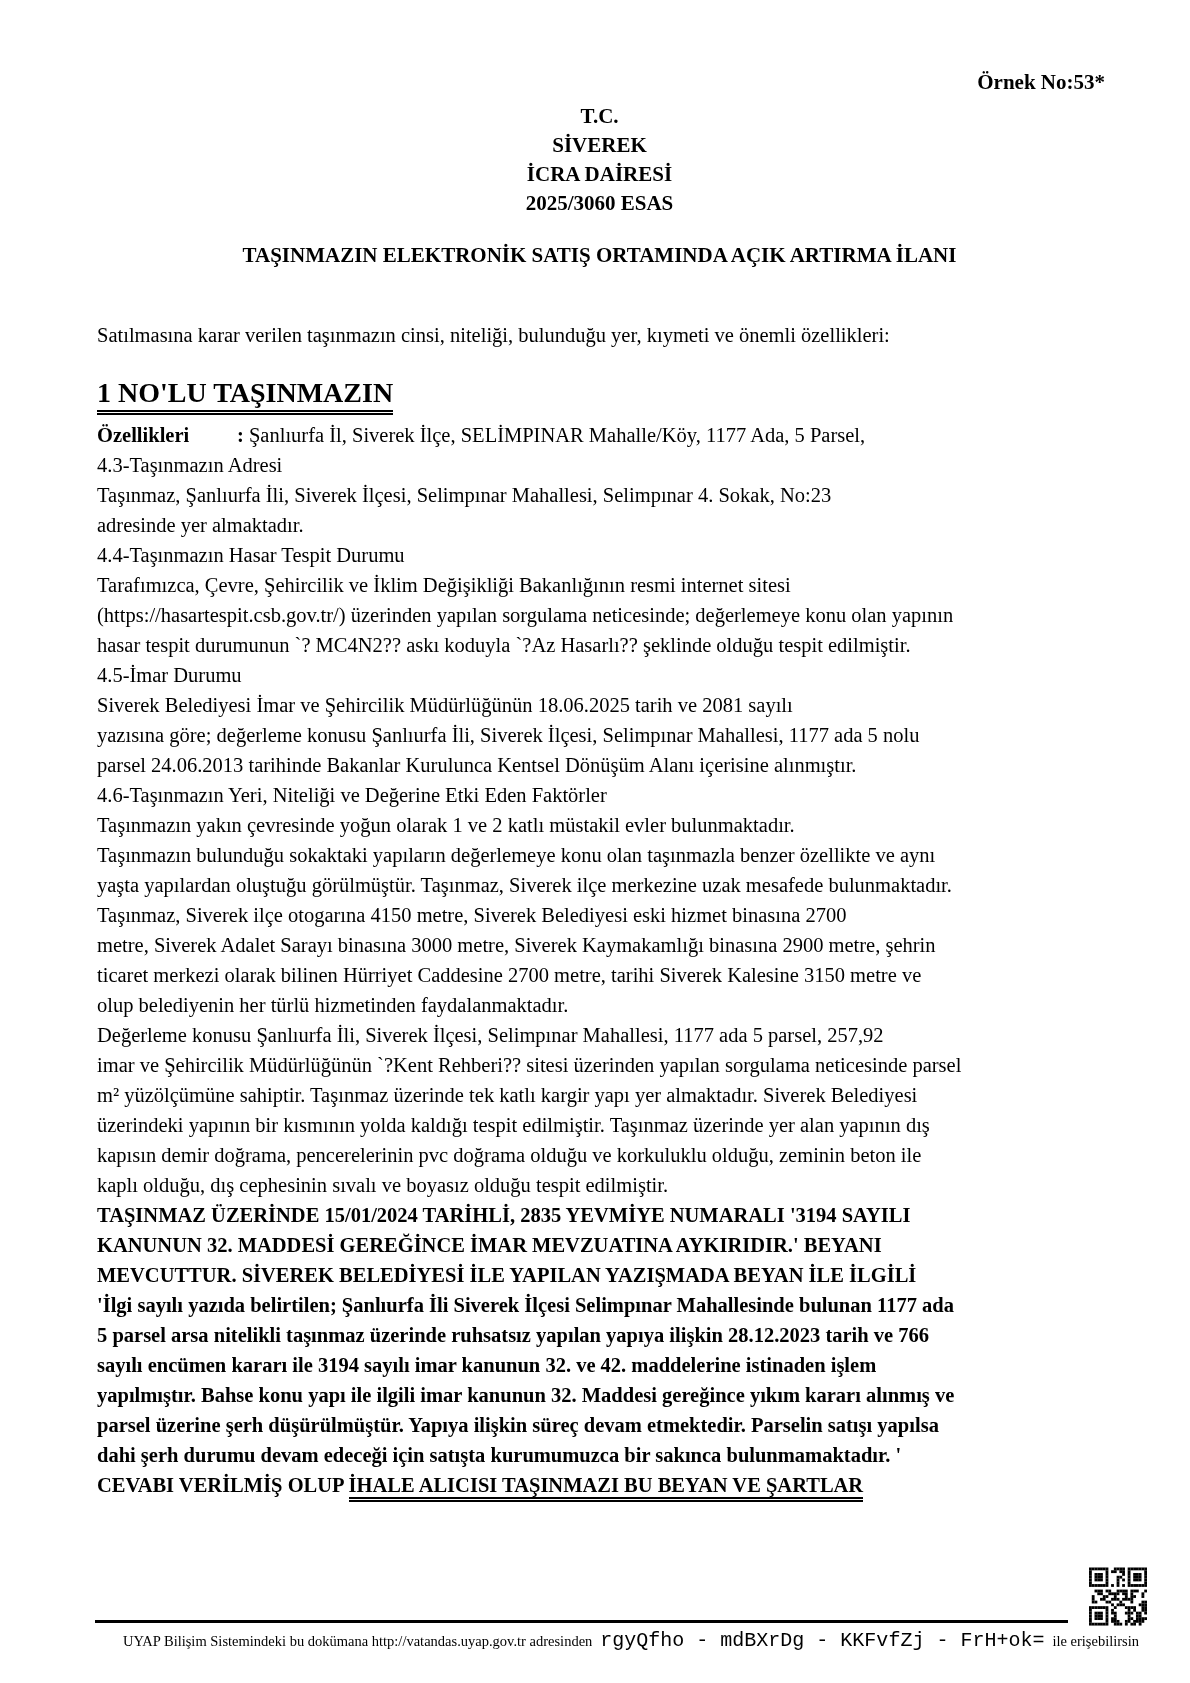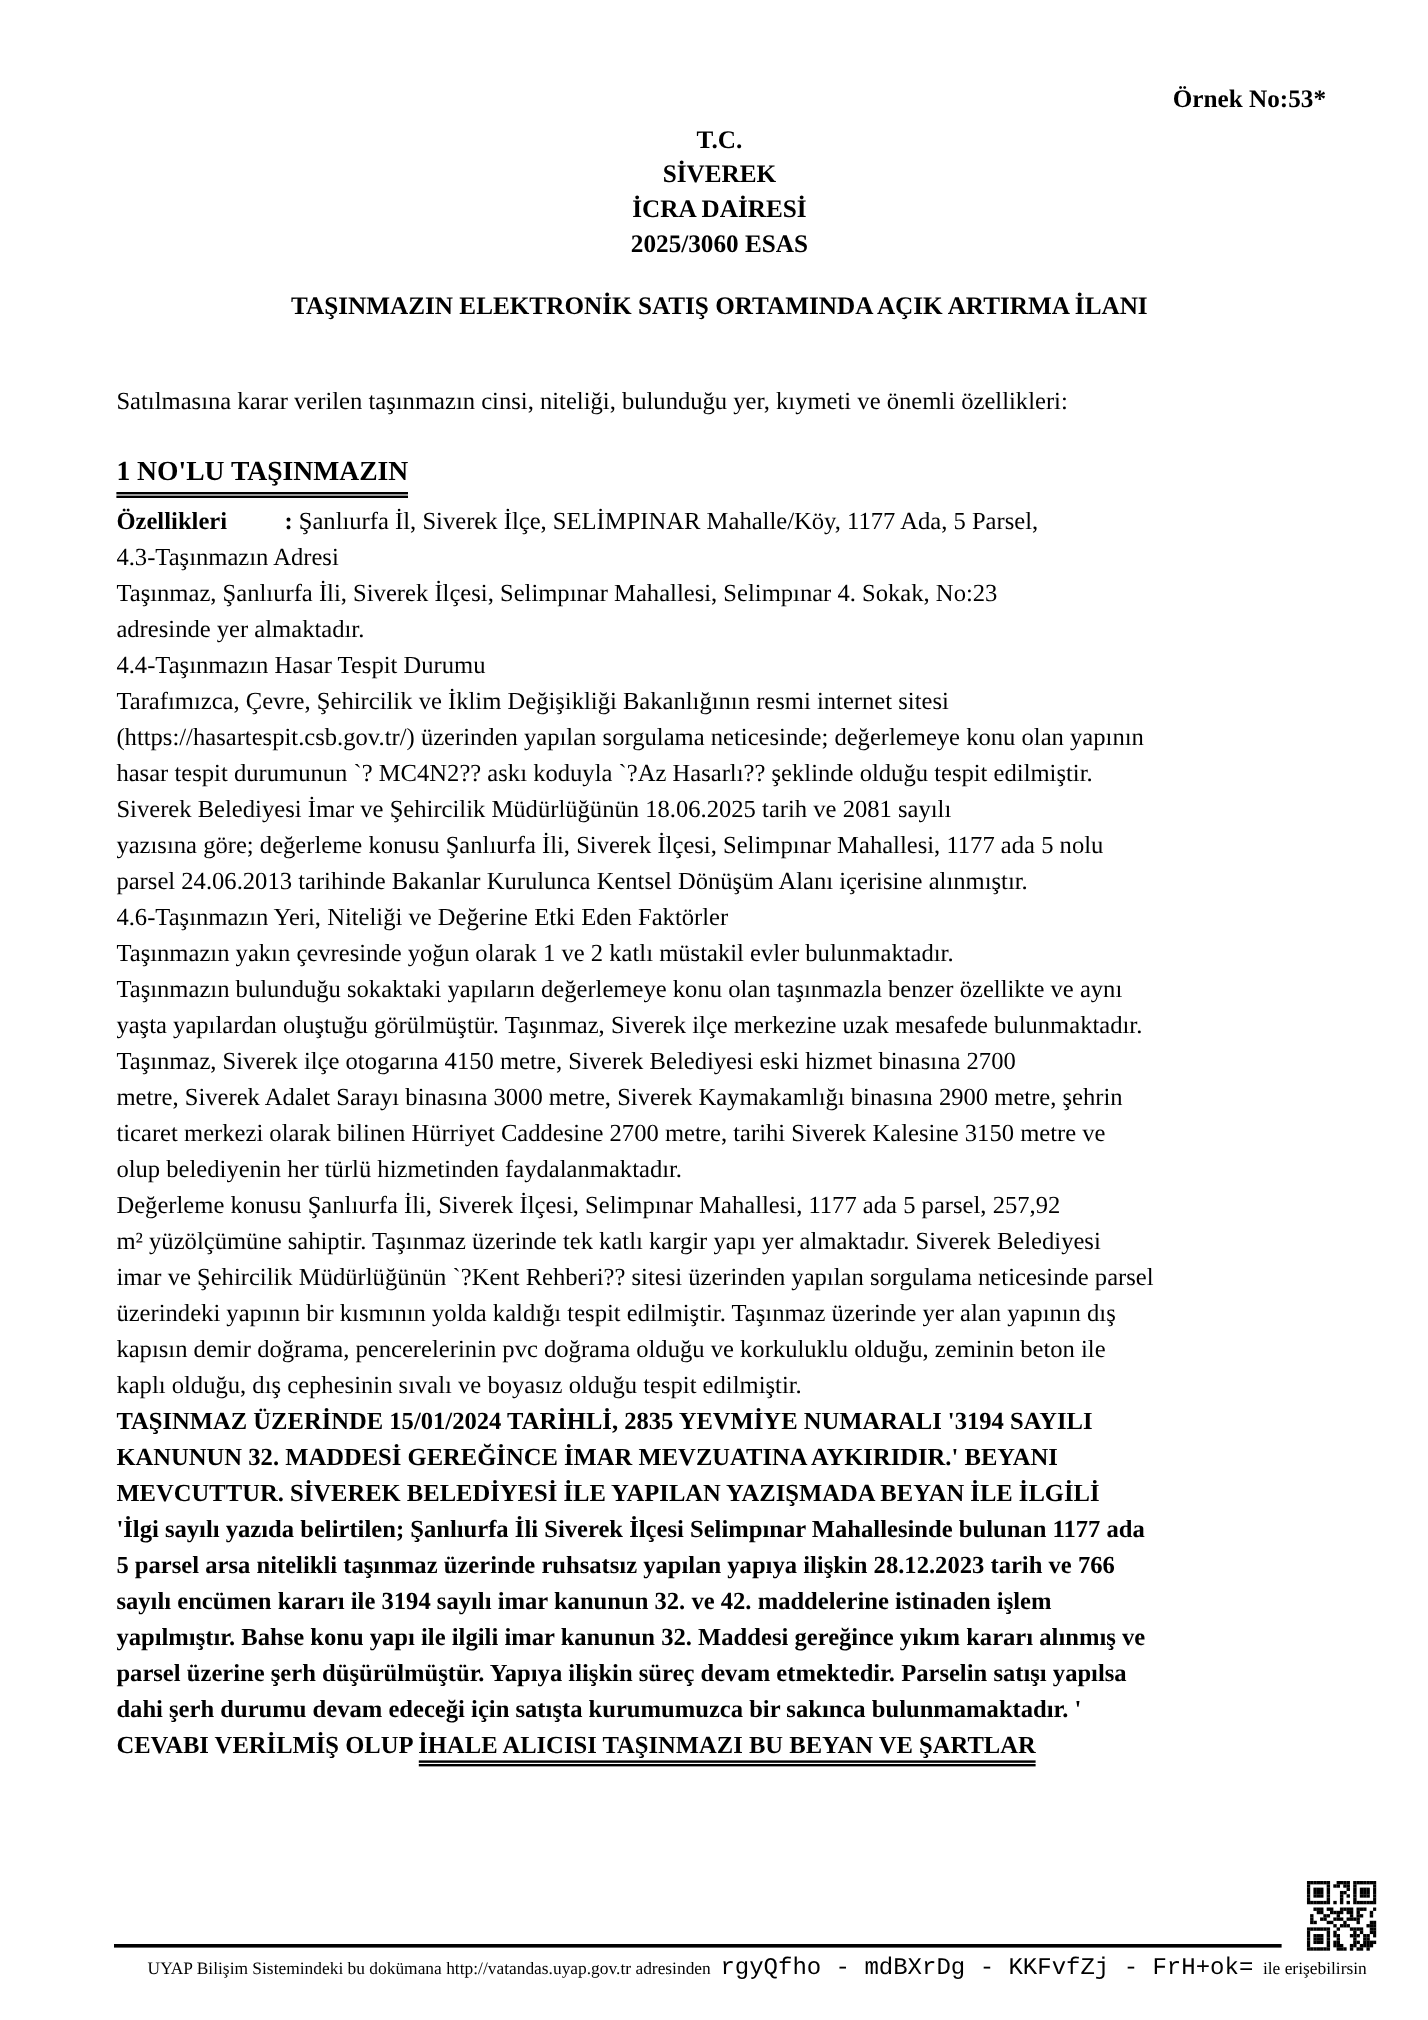--- a/index.html
+++ b/index.html
@@ -27,21 +27,21 @@
     position:absolute; top:324px; left:97px;
     font-size:20.5px;
   }
   .doc-area {
     position:absolute; top:378px; left:97px; right:55px;
     font-size:20.5px; line-height:30px;
   }
   .prop-heading-wrap { height:42px; }
   .prop-heading {
     display:inline-block;
-    font-size:23px; font-weight:bold;
+    font-size:28px; font-weight:bold;
     border-bottom:5px double #000;
     padding-bottom:2px;
   }
   .line { white-space:nowrap; height:30px; }
   .line.h { font-weight:normal; }
   .line.b { font-weight:bold; }
   .kv-label { display:inline-block; width:140px; font-weight:bold; }
   .kv-colon { font-weight:bold; }
   .u { border-bottom:5px double #000; padding-bottom:1px; }
   .footer-rule {
@@ -86,34 +86,35 @@
     </div>
     <div>
         <div class="line"><span class="kv-label">Özellikleri</span><span class="kv-colon">: </span><span>Şanlıurfa İl, Siverek İlçe, SELİMPINAR Mahalle/Köy, 1177 Ada, 5 Parsel,</span></div>
         <div class="line h">4.3-Taşınmazın Adresi</div>
         <div class="line">Taşınmaz, Şanlıurfa İli, Siverek İlçesi, Selimpınar Mahallesi, Selimpınar 4. Sokak, No:23</div>
         <div class="line">adresinde yer almaktadır.</div>
         <div class="line h">4.4-Taşınmazın Hasar Tespit Durumu</div>
         <div class="line">Tarafımızca, Çevre, Şehircilik ve İklim Değişikliği Bakanlığının resmi internet sitesi</div>
         <div class="line">(https://hasartespit.csb.gov.tr/) üzerinden yapılan sorgulama neticesinde; değerlemeye konu olan yapının</div>
         <div class="line">hasar tespit durumunun `? MC4N2?? askı koduyla `?Az Hasarlı?? şeklinde olduğu tespit edilmiştir.</div>
+        <div class="line h">4.5-İmar Durumu</div>
         <div class="line">Siverek Belediyesi İmar ve Şehircilik Müdürlüğünün 18.06.2025 tarih ve 2081 sayılı</div>
         <div class="line">yazısına göre; değerleme konusu Şanlıurfa İli, Siverek İlçesi, Selimpınar Mahallesi, 1177 ada 5 nolu</div>
         <div class="line">parsel 24.06.2013 tarihinde Bakanlar Kurulunca Kentsel Dönüşüm Alanı içerisine alınmıştır.</div>
         <div class="line h">4.6-Taşınmazın Yeri, Niteliği ve Değerine Etki Eden Faktörler</div>
         <div class="line">Taşınmazın yakın çevresinde yoğun olarak 1 ve 2 katlı müstakil evler bulunmaktadır.</div>
         <div class="line">Taşınmazın bulunduğu sokaktaki yapıların değerlemeye konu olan taşınmazla benzer özellikte ve aynı</div>
         <div class="line">yaşta yapılardan oluştuğu görülmüştür. Taşınmaz, Siverek ilçe merkezine uzak mesafede bulunmaktadır.</div>
         <div class="line">Taşınmaz, Siverek ilçe otogarına 4150 metre, Siverek Belediyesi eski hizmet binasına 2700</div>
         <div class="line">metre, Siverek Adalet Sarayı binasına 3000 metre, Siverek Kaymakamlığı binasına 2900 metre, şehrin</div>
         <div class="line">ticaret merkezi olarak bilinen Hürriyet Caddesine 2700 metre, tarihi Siverek Kalesine 3150 metre ve</div>
         <div class="line">olup belediyenin her türlü hizmetinden faydalanmaktadır.</div>
         <div class="line">Değerleme konusu Şanlıurfa İli, Siverek İlçesi, Selimpınar Mahallesi, 1177 ada 5 parsel, 257,92</div>
+        <div class="line">imar ve Şehircilik Müdürlüğünün `?Kent Rehberi?? sitesi üzerinden yapılan sorgulama neticesinde parsel</div>
         <div class="line">m² yüzölçümüne sahiptir. Taşınmaz üzerinde tek katlı kargir yapı yer almaktadır. Siverek Belediyesi</div>
-        <div class="line">imar ve Şehircilik Müdürlüğünün `?Kent Rehberi?? sitesi üzerinden yapılan sorgulama neticesinde parsel</div>
         <div class="line">üzerindeki yapının bir kısmının yolda kaldığı tespit edilmiştir. Taşınmaz üzerinde yer alan yapının dış</div>
         <div class="line">kapısın demir doğrama, pencerelerinin pvc doğrama olduğu ve korkuluklu olduğu, zeminin beton ile</div>
         <div class="line">kaplı olduğu, dış cephesinin sıvalı ve boyasız olduğu tespit edilmiştir.</div>
         <div class="line b">TAŞINMAZ ÜZERİNDE 15/01/2024 TARİHLİ, 2835 YEVMİYE NUMARALI '3194 SAYILI</div>
         <div class="line b">KANUNUN 32. MADDESİ GEREĞİNCE İMAR MEVZUATINA AYKIRIDIR.' BEYANI</div>
         <div class="line b">MEVCUTTUR. SİVEREK BELEDİYESİ İLE YAPILAN YAZIŞMADA BEYAN İLE İLGİLİ</div>
         <div class="line b">'İlgi sayılı yazıda belirtilen; Şanlıurfa İli Siverek İlçesi Selimpınar Mahallesinde bulunan 1177 ada</div>
         <div class="line b">5 parsel arsa nitelikli taşınmaz üzerinde ruhsatsız yapılan yapıya ilişkin 28.12.2023 tarih ve 766</div>
         <div class="line b">sayılı encümen kararı ile 3194 sayılı imar kanunun 32. ve 42. maddelerine istinaden işlem</div>
         <div class="line b">yapılmıştır. Bahse konu yapı ile ilgili imar kanunun 32. Maddesi gereğince yıkım kararı alınmış ve</div>

